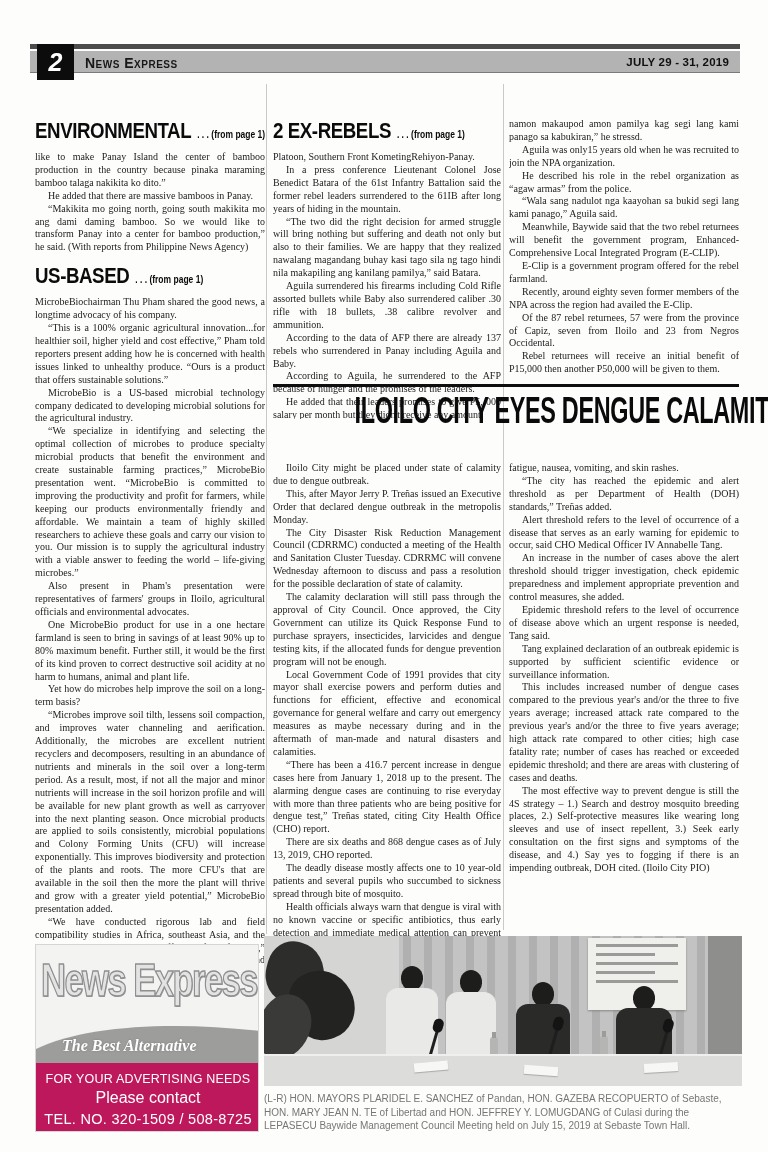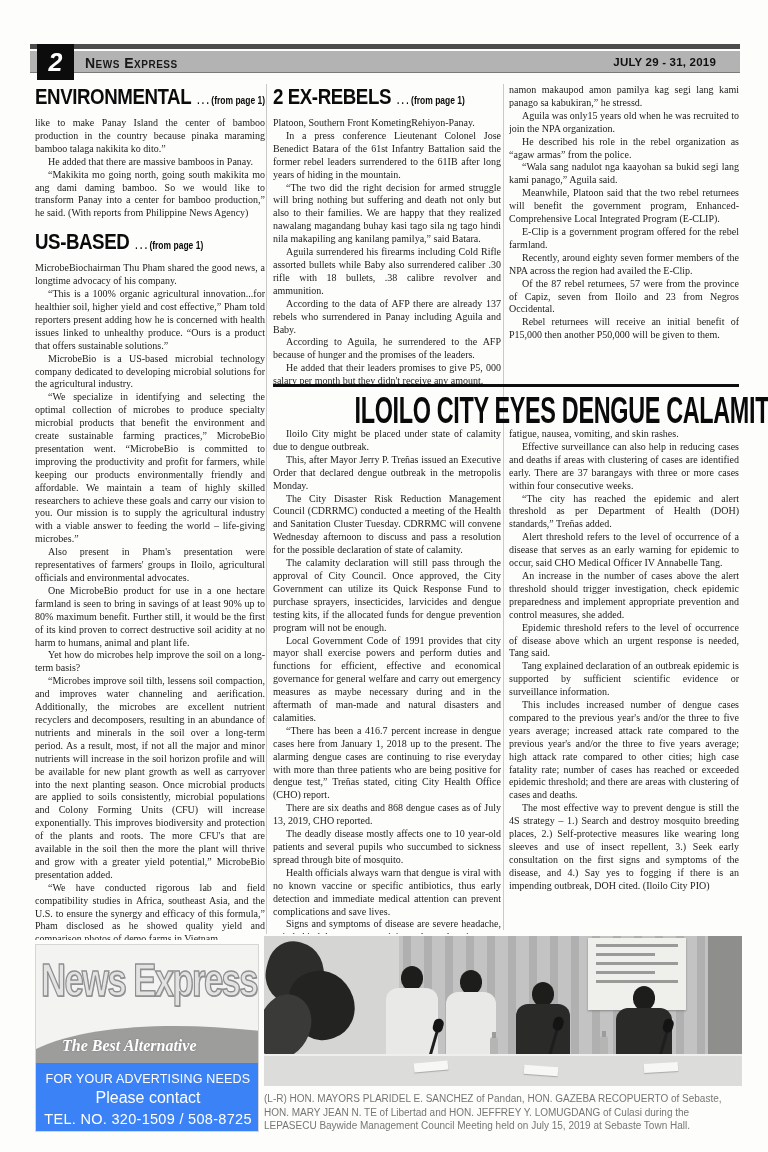--- a/index.html
+++ b/index.html
@@ -17,28 +17,28 @@
     position:absolute; left:7px; top:0; width:37px; height:36px; background:#0c0c0c;
     color:#fff; font:italic 800 25px "Liberation Sans", sans-serif;
     display:flex; align-items:center; justify-content:center;
   }
   .masthead {
     position:absolute; left:55px; top:11px;
     font-family:"Liberation Sans", sans-serif; font-weight:700; font-size:14px;
     font-variant:small-caps; letter-spacing:.5px; color:#181818;
   }
   .issue-date {
-    position:absolute; right:24px; top:12px;
+    position:absolute; right:11px; top:12px;
     font:700 11.5px "Liberation Sans", sans-serif; letter-spacing:.2px; color:#101010;margin-left:17px;
   }
   
   .vrule { position:absolute; width:1px; background:#c9c9c9; top:84px; }
   .vrule-1 { left:266px; height:850px; }
   .vrule-2 { left:503px; height:846px; }
-  .col { position:absolute; overflow:hidden; }
+  .col { position:absolute; overflow:hidden;margin-top:34px; }
   .col-left  { left:35px;  top:84px; width:230px; height:856px; }
   .col-mid   { left:273px; top:84px; width:228px; height:301px; }
   .col-right { left:509px; top:84px; width:230px; height:301px; }
   .dcol-left  { left:273px; top:428px; width:228px; height:506px; }
   .dcol-right { left:509px; top:428px; width:230px; height:506px; }
 
   .section-title {
     font-family:"Liberation Sans", sans-serif; font-weight:800; font-size:22px;
     letter-spacing:-.5px; color:#0b0b0b; white-space:nowrap;
     transform:scaleX(.85); transform-origin:left center; margin:0 0 7px 0;
@@ -67,21 +67,21 @@
     color:#e3e3e3; -webkit-text-stroke:1.5px #8f8f8f;
     text-shadow:1px 1px 0 #9a9a9a;
     transform:scaleX(.75); transform-origin:left center;
   }
   .ad-swoosh { position:absolute; left:0; top:72px; width:224px; height:46px; }
   .ad-tagline {
     position:absolute; left:26px; top:92px; z-index:2;
     font:italic 700 16px "Liberation Serif", serif; color:#ffffff; text-shadow:0 0 2px #777;
   }
   .ad-blackbox {
-    position:absolute; left:0; top:118px; width:224px; height:70px; background:#3b82f6;
+    position:absolute; left:0; top:118px; width:224px; height:70px; background:#be185d;
     color:#fff; text-align:center; font-family:"Liberation Sans", sans-serif; padding-top:9px;
   }
   .ad-line1 { font-size:12.5px; letter-spacing:.2px; }
   .ad-line2 { font-size:16px; margin-top:3px; }
   .ad-line3 { font-size:14.5px; margin-top:4px; letter-spacing:.3px; }
   
   .photo {
     position:absolute; left:264px; top:936px; width:478px; height:150px; overflow:hidden;
     background:repeating-linear-gradient(90deg,#c3c3c3 0 13px,#b0b0b0 13px 21px);
   }
@@ -172,21 +172,21 @@
         <p>He added that their leaders promises to give P5, 000 salary per month but they didn't receive any amount.</p>
       </div>
   </div>
 
   <div class="col col-right">
     <div class="body cont">
         <p>namon makaupod amon pamilya kag segi lang kami panago sa kabukiran,” he stressd.</p>
         <p>Aguila was only15 years old when he was recruited to join the NPA organization.</p>
         <p>He described his role in the rebel organization as “agaw armas” from the police.</p>
         <p>“Wala sang nadulot nga kaayohan sa bukid segi lang kami panago,” Aguila said.</p>
-        <p>Meanwhile, Platoon said that the two rebel returnees will benefit the government program, Enhanced-Comprehensive Local Integrated Program (E-CLIP).</p>
+        <p>Meanwhile, Baywide said that the two rebel returnees will benefit the government program, Enhanced-Comprehensive Local Integrated Program (E-CLIP).</p>
         <p>E-Clip is a government program offered for the rebel farmland.</p>
         <p>Recently, around eighty seven former members of the NPA across the region had availed the E-Clip.</p>
         <p>Of the 87 rebel returnees, 57 were from the province of Capiz, seven from Iloilo and 23 from Negros Occidental.</p>
         <p>Rebel returnees will receive an initial benefit of P15,000 then another P50,000 will be given to them.</p>
       </div>
   </div>
 
   <div class="headline-rule"></div>
   <h1 class="dengue-headline">ILOILO CITY EYES DENGUE CALAMITY</h1>
 
@@ -200,21 +200,20 @@
         <p>“There has been a 416.7 percent increase in dengue cases here from January 1, 2018 up to the present. The alarming dengue cases are continuing to rise everyday with more than three patients who are being positive for dengue test,” Treñas stated, citing City Health Office (CHO) report.</p>
         <p>There are six deaths and 868 dengue cases as of July 13, 2019, CHO reported.</p>
         <p>The deadly disease mostly affects one to 10 year-old patients and several pupils who succumbed to sickness spread through bite of mosquito.</p>
         <p>Health officials always warn that dengue is viral with no known vaccine or specific antibiotics, thus early detection and immediate medical attention can prevent complications and save lives.</p>
         <p>Signs and symptoms of disease are severe headache, pain behind the eyes, severe joint and muscle pain,</p>
       </div>
   </div>
   <div class="col dcol-right">
     <div class="body cont">
         <p>fatigue, nausea, vomiting, and skin rashes.</p>
-        <p>Effective surveillance can also help in reducing cases and deaths if areas with clustering of cases are identified early. There are 37 barangays with three or more cases within four consecutive weeks.</p>
         <p>“The city has reached the epidemic and alert threshold as per Department of Health (DOH) standards,” Treñas added.</p>
         <p>Alert threshold refers to the level of occurrence of a disease that serves as an early warning for epidemic to occur, said CHO Medical Officer IV Annabelle Tang.</p>
         <p>An increase in the number of cases above the alert threshold should trigger investigation, check epidemic preparedness and implement appropriate prevention and control measures, she added.</p>
         <p>Epidemic threshold refers to the level of occurrence of disease above which an urgent response is needed, Tang said.</p>
         <p>Tang explained declaration of an outbreak epidemic is supported by sufficient scientific evidence or surveillance information.</p>
         <p>This includes increased number of dengue cases compared to the previous year's and/or the three to five years average; increased attack rate compared to the previous year's and/or the three to five years average; high attack rate compared to other cities; high case fatality rate; number of cases has reached or exceeded epidemic threshold; and there are areas with clustering of cases and deaths.</p>
         <p>The most effective way to prevent dengue is still the 4S strategy – 1.) Search and destroy mosquito breeding places, 2.) Self-protective measures like wearing long sleeves and use of insect repellent, 3.) Seek early consultation on the first signs and symptoms of the disease, and 4.) Say yes to fogging if there is an impending outbreak, DOH cited. (Iloilo City PIO)</p>
       </div>
   </div>
 

